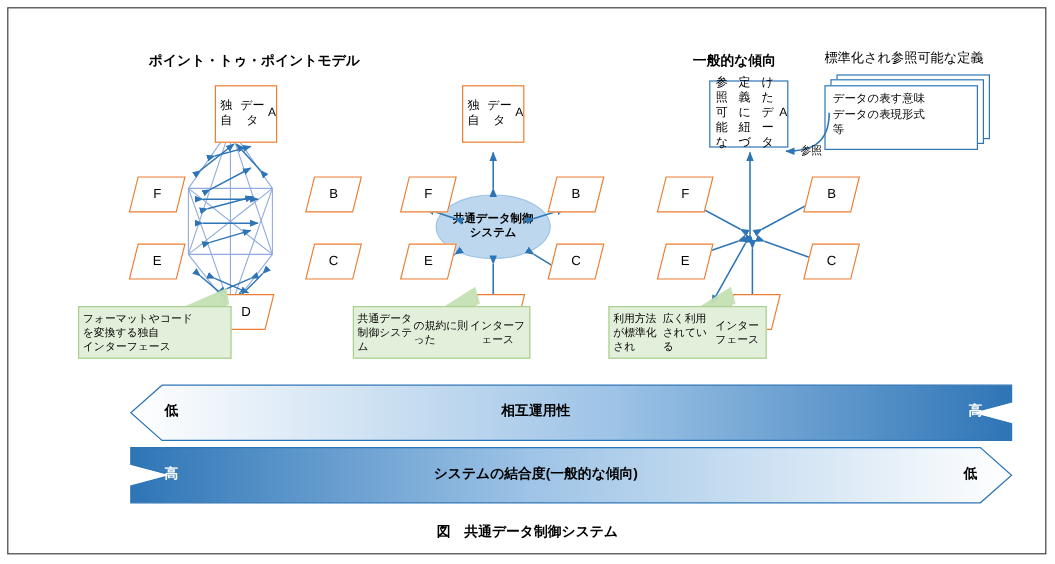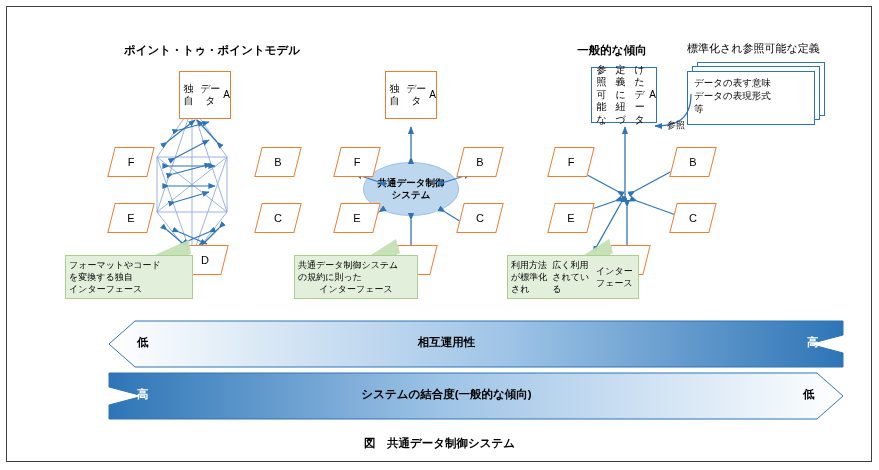--- a/index.html
+++ b/index.html
@@ -207,21 +207,21 @@
     <div class="par-label">C</div>
   </div>
   <div class="par-wrap" style="left:387px; top:238px; width:40px; height:30px;">
     <div class="par" style="width:40px; height:30px;"></div>
     <div class="par-label">D</div>
   </div>
 
   <svg class="abs" style="left:345px; top:228px; width:60px; height:45px;">
     <path d="M0,32 L44,4 L48,18 L4,40 z" fill="#C5E0B4" opacity="0.95"></path>
   </svg>
-  <div class="abs callout" style="left:287px; top:248px; width:124px; height:44px; flex-direction:column;align-items:center;">
+  <div class="abs callout" style="left:287px; top:248px; width:148px; height:44px; flex-direction:row;align-items:center;">
     <span style="width:100%;text-align:left">共通データ制御システム</span>
     <span style="width:100%;text-align:left">の規約に則った</span>
     <span style="width:100%;text-align:center">インターフェース</span>
   </div>
 
   <div class="abs topbox blue" style="left:584px; top:60px; width:66px; height:56px; font-size:10px;">
     <span>参照可能な</span>
     <span>定義に紐づ</span>
     <span>けたデータ</span>
     <span>A</span>

